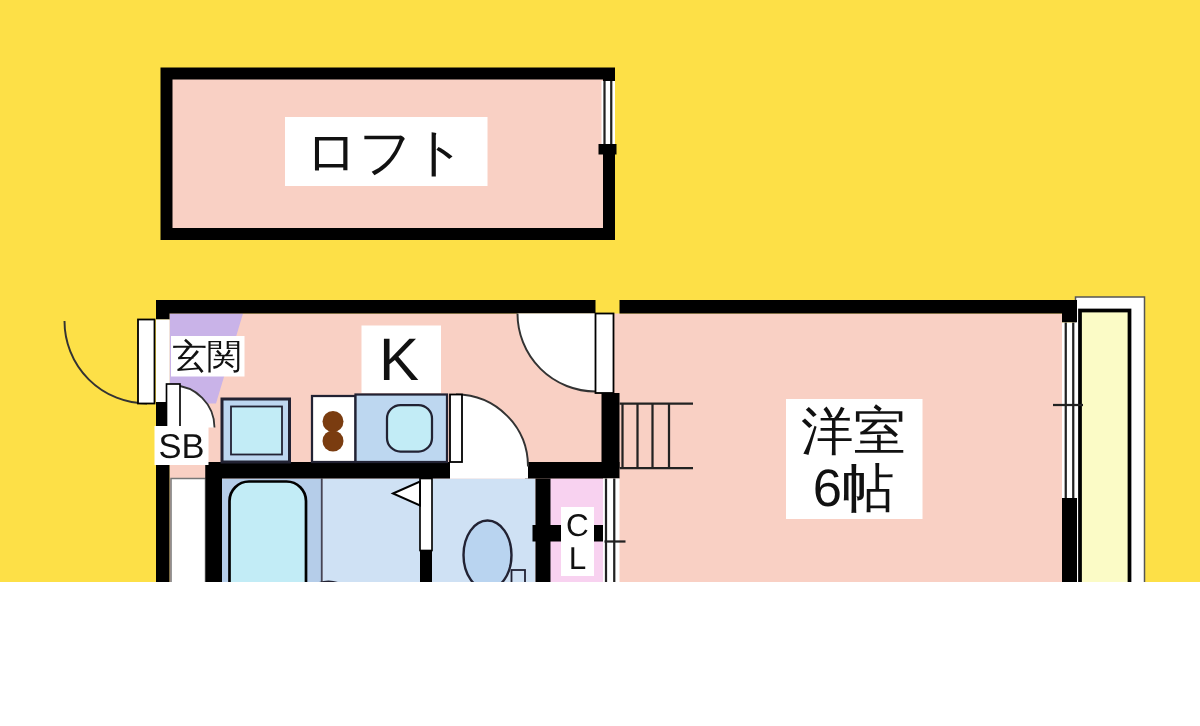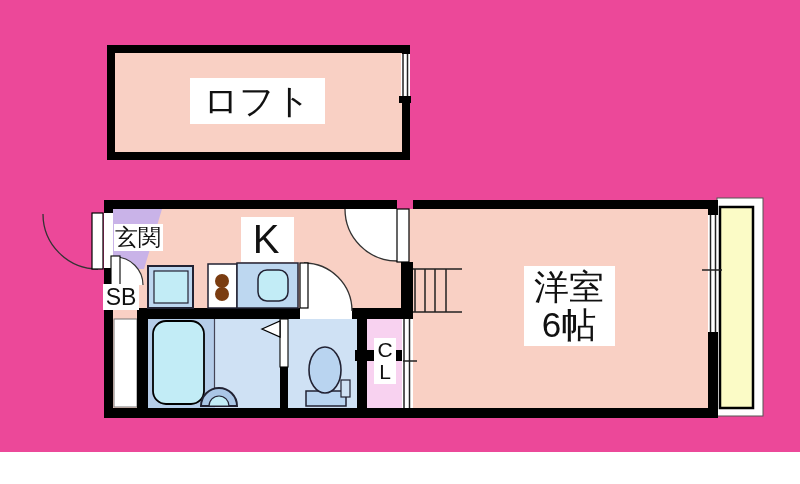--- a/index.html
+++ b/index.html
@@ -1,16 +1,16 @@
 <!DOCTYPE html>
 <html><head>
 <meta charset="utf-8">
 <style>
   html,body{margin:0;padding:0;background:#ffffff;}
-  .stage{width:800px;height:452px;position:relative;background:#ec4899;overflow:hidden;}
+  .stage{width:800px;height:388px;position:relative;background:#fde047;overflow:hidden;}
   svg{display:block;}
   text{font-family:"Liberation Sans","DejaVu Sans",sans-serif;fill:#111;}
   .lbl-box{fill:#ffffff;}
   .wall{fill:#000000;}
   .thinline{stroke:#222;stroke-width:1.5;fill:none;}
 </style>
 </head>
 <body>
 
 <div class="stage">

